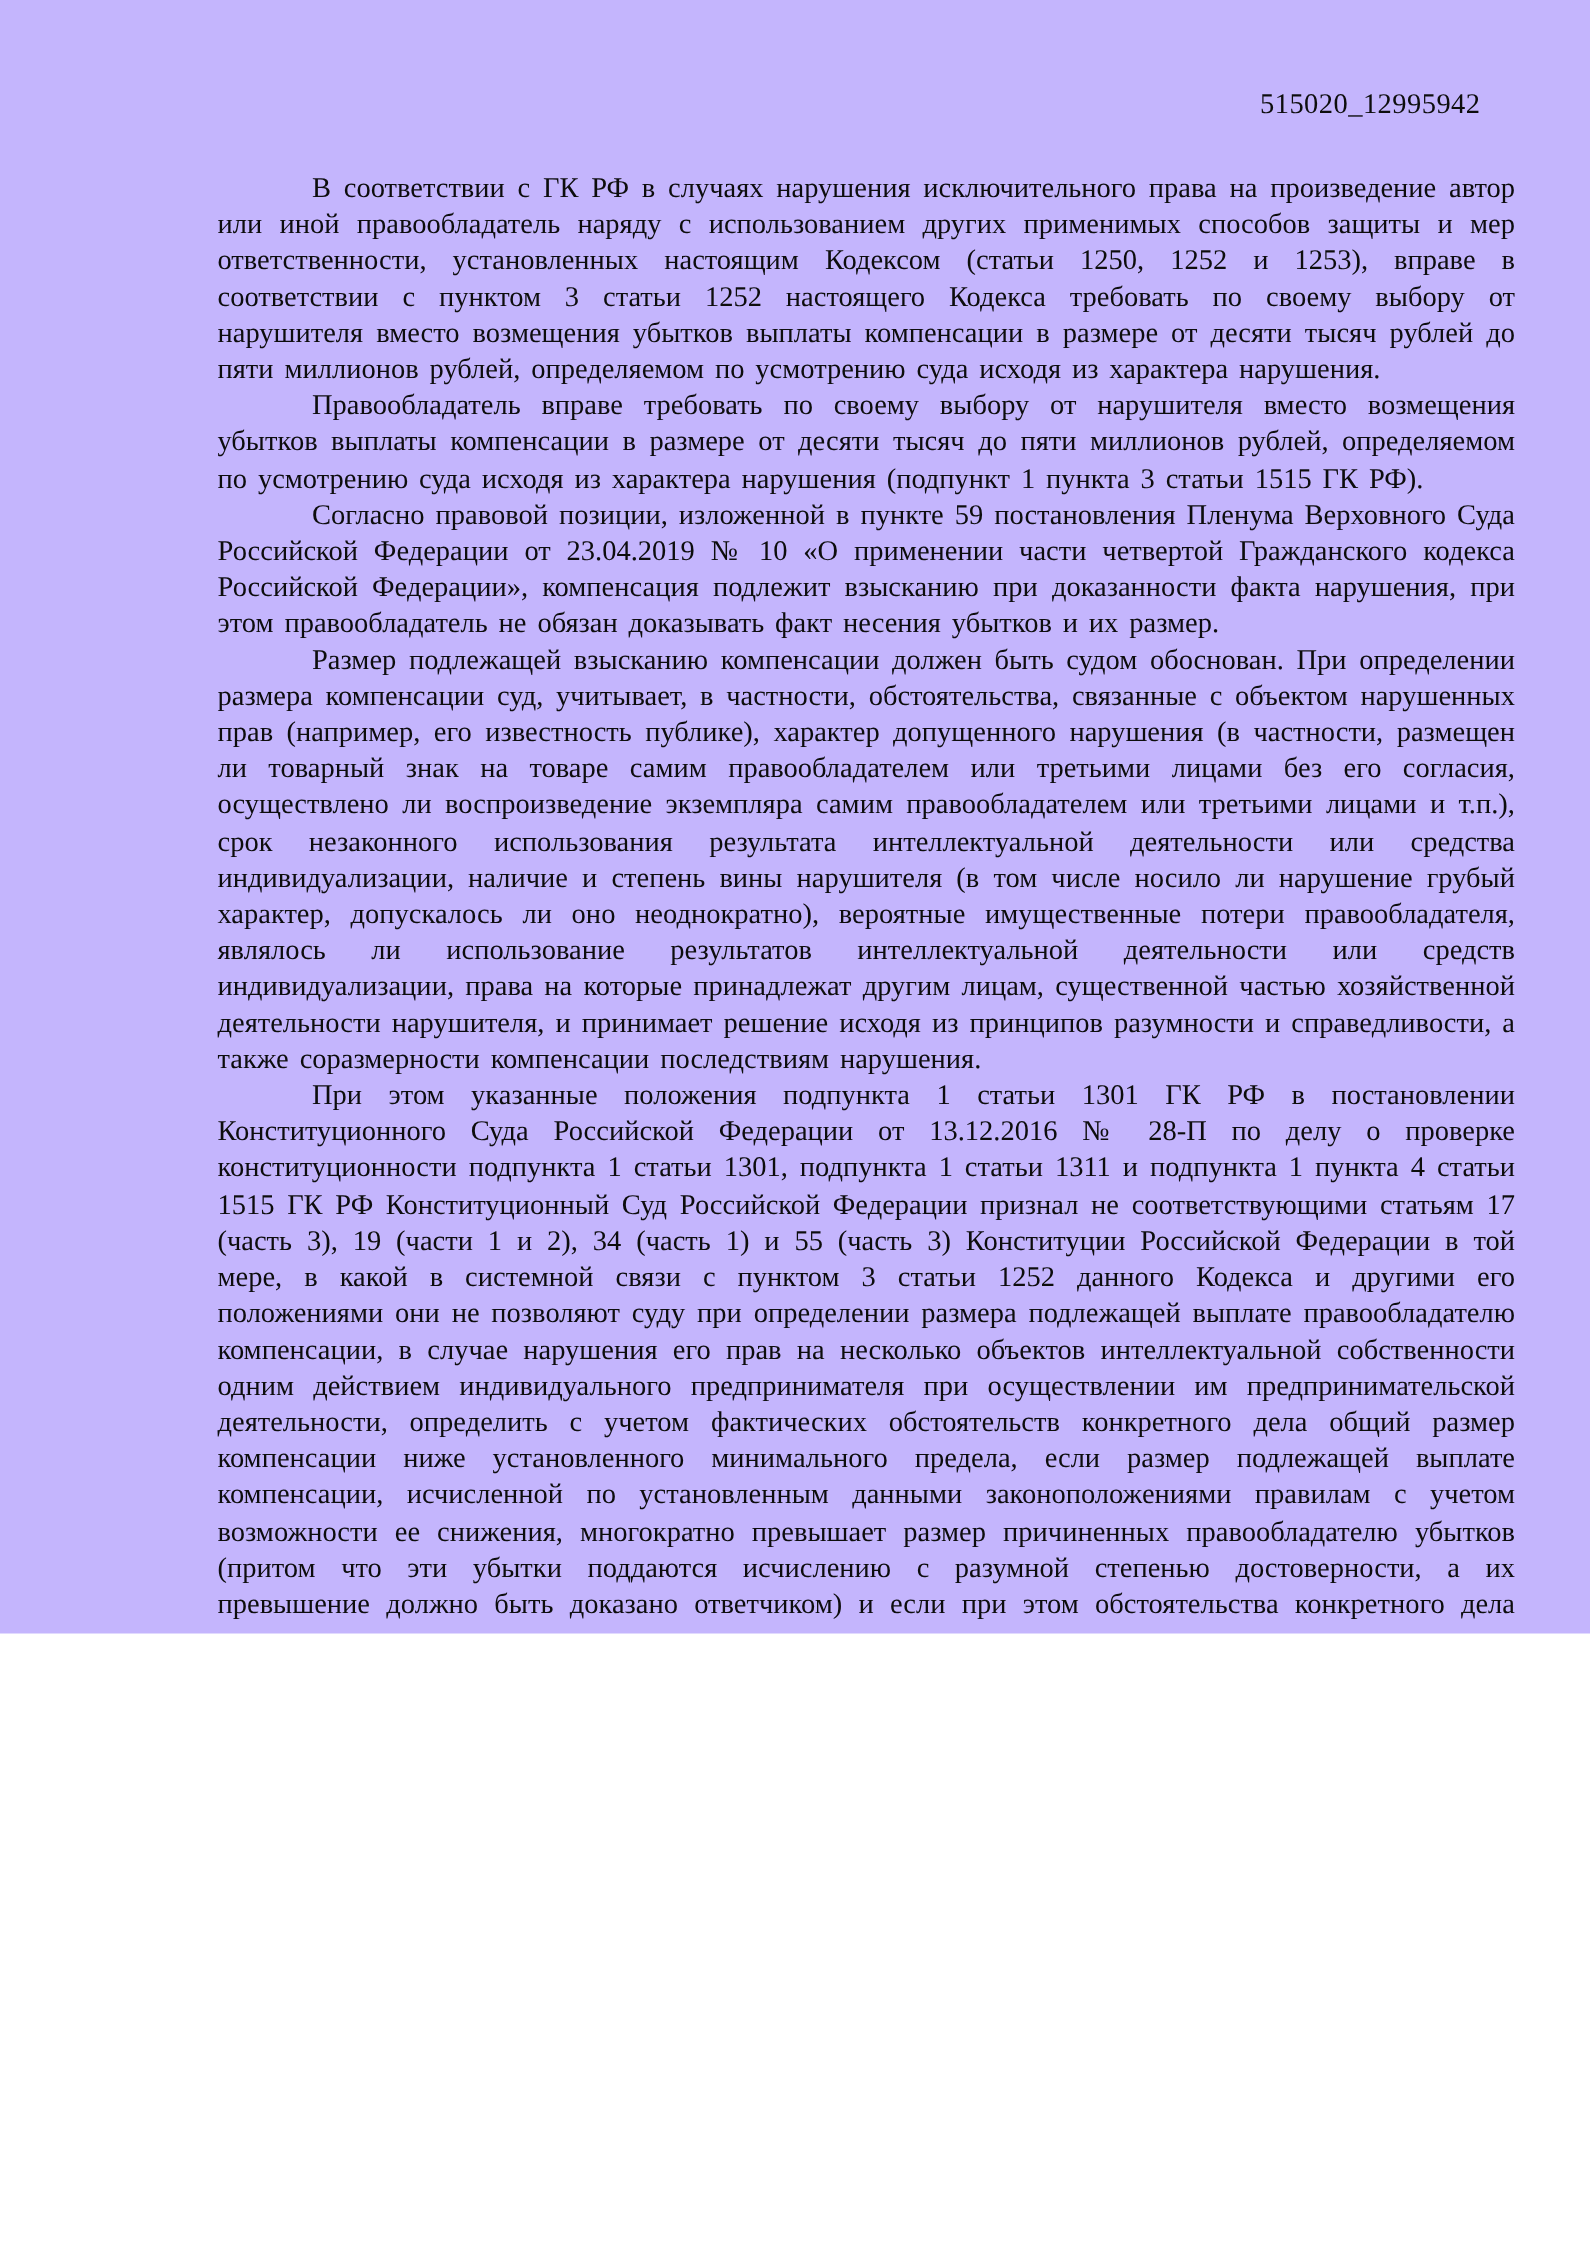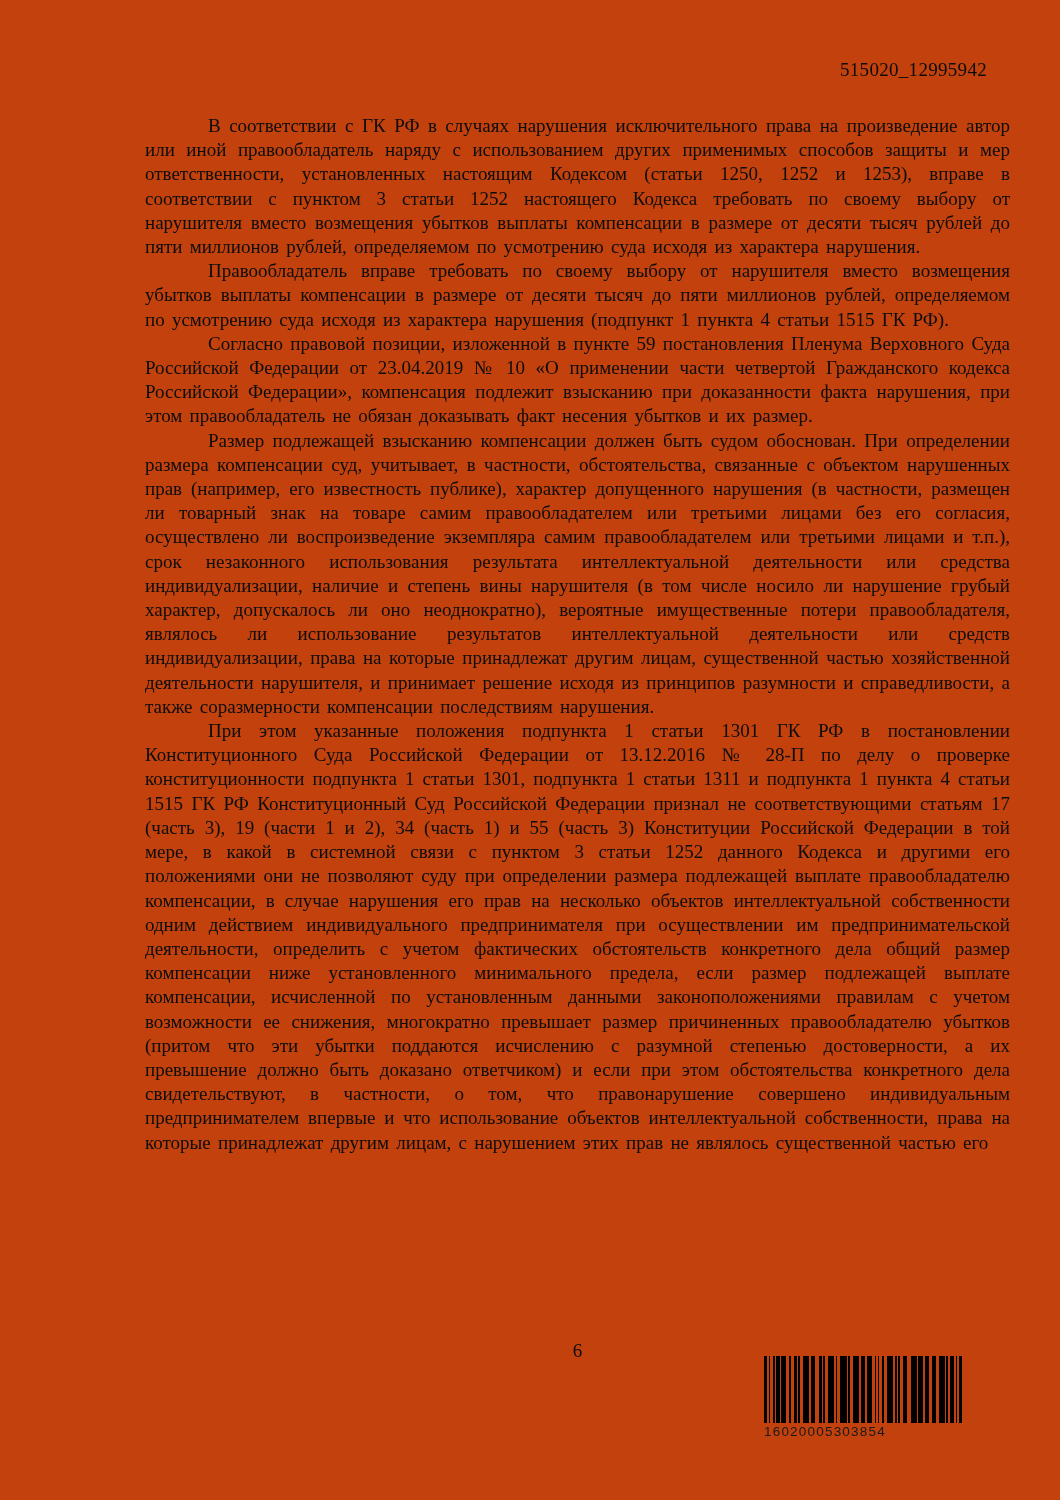--- a/index.html
+++ b/index.html
@@ -4,22 +4,22 @@
 <style>
   html, body { margin: 0; padding: 0; }
   body {
     width: 1060px; height: 1500px;
     background: #ffffff;
     font-family: "Liberation Serif", serif;
     color: #0d0d0d;
   }
   .page {
     position: relative;
-    width: 1060px; height: 1500px;
-    background: #c2410c;
+    width: 1060px; height: 1089px;
+    background: #c4b5fd;
     overflow: hidden;
   }
   .doc-number {
     position: absolute;
     top: 59px; right: 73px;
     font-size: 19px;
     letter-spacing: 0.3px;
   }
   .content {
     position: absolute;
@@ -58,21 +58,21 @@
 </style>
 </head>
 <body>
 
 <div class="page">
 
   <div class="doc-number">515020_12995942</div>
 
   <div class="content">
     <p>В соответствии с ГК РФ в случаях нарушения исключительного права на произведение автор или иной правообладатель наряду с использованием других применимых способов защиты и мер ответственности, установленных настоящим Кодексом (статьи 1250, 1252 и 1253), вправе в соответствии с пунктом 3 статьи 1252 настоящего Кодекса требовать по своему выбору от нарушителя вместо возмещения убытков выплаты компенсации в размере от десяти тысяч рублей до пяти миллионов рублей, определяемом по усмотрению суда исходя из характера нарушения.</p>
-    <p>Правообладатель вправе требовать по своему выбору от нарушителя вместо возмещения убытков выплаты компенсации в размере от десяти тысяч до пяти миллионов рублей, определяемом по усмотрению суда исходя из характера нарушения (подпункт 1 пункта 4 статьи 1515 ГК РФ).</p>
+    <p>Правообладатель вправе требовать по своему выбору от нарушителя вместо возмещения убытков выплаты компенсации в размере от десяти тысяч до пяти миллионов рублей, определяемом по усмотрению суда исходя из характера нарушения (подпункт 1 пункта 3 статьи 1515 ГК РФ).</p>
     <p>Согласно правовой позиции, изложенной в пункте 59 постановления Пленума Верховного Суда Российской Федерации от 23.04.2019 № 10 «О применении части четвертой Гражданского кодекса Российской Федерации», компенсация подлежит взысканию при доказанности факта нарушения, при этом правообладатель не обязан доказывать факт несения убытков и их размер.</p>
     <p>Размер подлежащей взысканию компенсации должен быть судом обоснован. При определении размера компенсации суд, учитывает, в частности, обстоятельства, связанные с объектом нарушенных прав (например, его известность публике), характер допущенного нарушения (в частности, размещен ли товарный знак на товаре самим правообладателем или третьими лицами без его согласия, осуществлено ли воспроизведение экземпляра самим правообладателем или третьими лицами и т.п.), срок незаконного использования результата интеллектуальной деятельности или средства индивидуализации, наличие и степень вины нарушителя (в том числе носило ли нарушение грубый характер, допускалось ли оно неоднократно), вероятные имущественные потери правообладателя, являлось ли использование результатов интеллектуальной деятельности или средств индивидуализации, права на которые принадлежат другим лицам, существенной частью хозяйственной деятельности нарушителя, и принимает решение исходя из принципов разумности и справедливости, а также соразмерности компенсации последствиям нарушения.</p>
     <p>При этом указанные положения подпункта 1 статьи 1301 ГК РФ в постановлении Конституционного Суда Российской Федерации от 13.12.2016 № 28-П по делу о проверке конституционности подпункта 1 статьи 1301, подпункта 1 статьи 1311 и подпункта 1 пункта 4 статьи 1515 ГК РФ Конституционный Суд Российской Федерации признал не соответствующими статьям 17 (часть 3), 19 (части 1 и 2), 34 (часть 1) и 55 (часть 3) Конституции Российской Федерации в той мере, в какой в системной связи с пунктом 3 статьи 1252 данного Кодекса и другими его положениями они не позволяют суду при определении размера подлежащей выплате правообладателю компенсации, в случае нарушения его прав на несколько объектов интеллектуальной собственности одним действием индивидуального предпринимателя при осуществлении им предпринимательской деятельности, определить с учетом фактических обстоятельств конкретного дела общий размер компенсации ниже установленного минимального предела, если размер подлежащей выплате компенсации, исчисленной по установленным данными законоположениями правилам с учетом возможности ее снижения, многократно превышает размер причиненных правообладателю убытков (притом что эти убытки поддаются исчислению с разумной степенью достоверности, а их превышение должно быть доказано ответчиком) и если при этом обстоятельства конкретного дела свидетельствуют, в частности, о том, что правонарушение совершено индивидуальным предпринимателем впервые и что использование объектов интеллектуальной собственности, права на которые принадлежат другим лицам, с нарушением этих прав не являлось существенной частью его</p>
   </div>
 
   <div class="page-number">6</div>
 
   <div class="barcode-wrap">
     <svg class="barcode-svg" id="barcode-svg" width="198" height="67" viewBox="0 0 198 67" shape-rendering="crispEdges">
         <rect x="0.00" y="0" width="3.12" height="67" fill="#000000"></rect>

